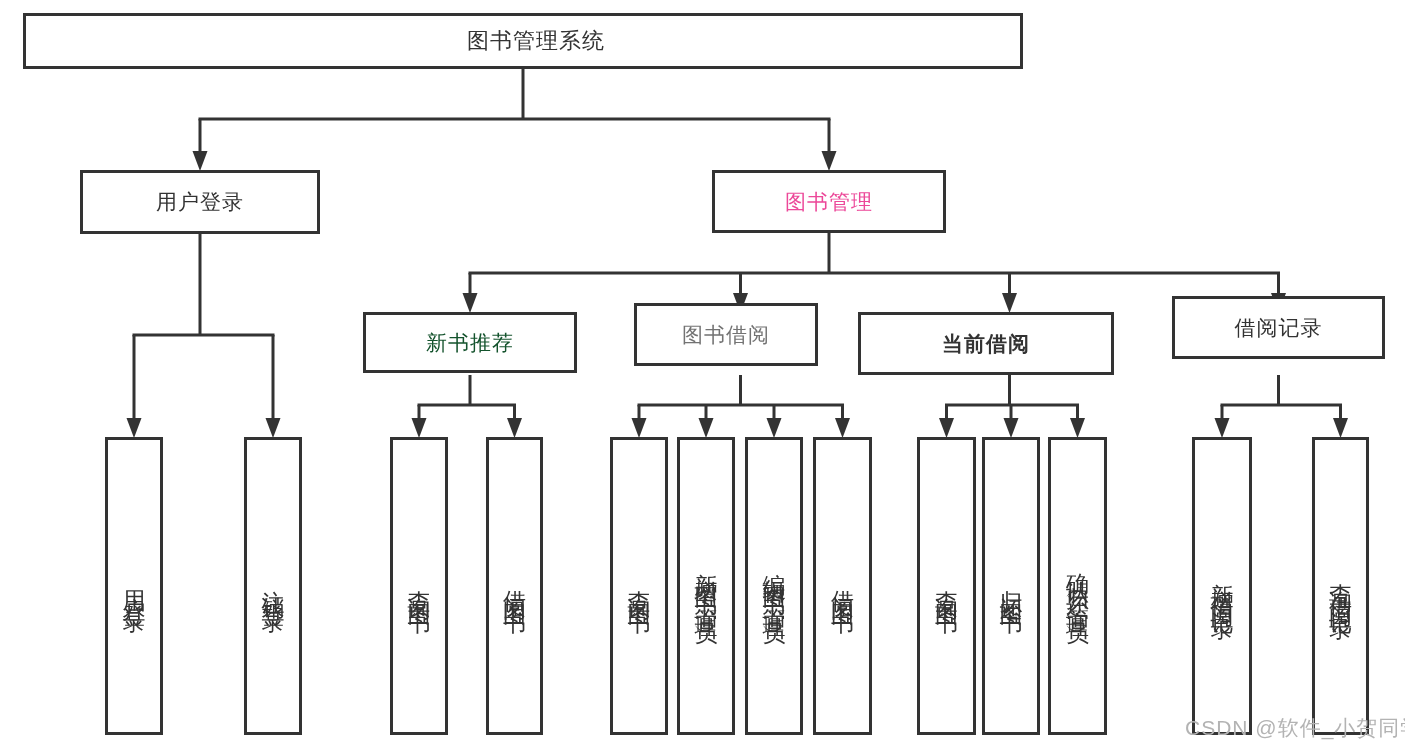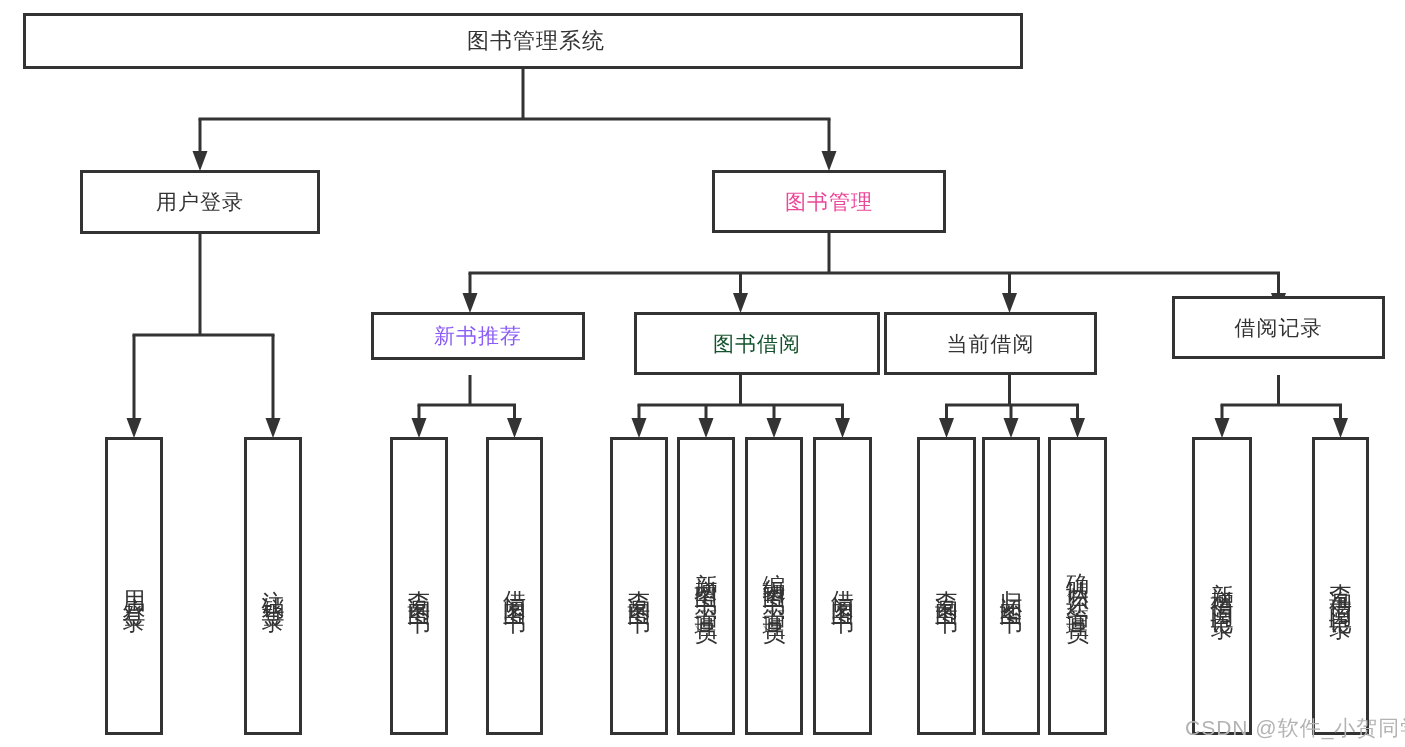--- a/index.html
+++ b/index.html
@@ -105,23 +105,23 @@
       <line x1="1220.5" y1="405" x2="1342" y2="405" stroke="#333333" stroke-width="3"></line>
       <line x1="1222" y1="405" x2="1222" y2="421" stroke="#333333" stroke-width="3"></line>
       <polygon points="1214.5,418 1229.5,418 1222,438" fill="#333333"></polygon>
       <line x1="1340.5" y1="405" x2="1340.5" y2="421" stroke="#333333" stroke-width="3"></line>
       <polygon points="1333,418 1348,418 1340.5,438" fill="#333333"></polygon>
     </svg>
   <div id="node-layer">
       <div class="node h title" style="left: 23px; top: 13px; width: 1000px; height: 56px; border-color: rgb(51, 51, 51); color: rgb(51, 51, 51);">图书管理系统</div>
       <div class="node h" style="left: 80px; top: 170px; width: 240px; height: 64px; border-color: rgb(51, 51, 51); color: rgb(51, 51, 51);">用户登录</div>
       <div class="node h" style="left: 712px; top: 170px; width: 234px; height: 63px; border-color: rgb(51, 51, 51); color: #ec4899;">图书管理</div>
-      <div class="node h" style="left: 371px; top: 312px; width: 214px; height: 48px; border-color: rgb(51, 51, 51); color: #8b5cf6;">新书推荐</div>
-      <div class="node h" style="left: 634px; top: 312px; width: 246px; height: 63px; border-color: rgb(51, 51, 51); color: #14532d;">图书借阅</div>
-      <div class="node h" style="left: 884px; top: 312px; width: 213px; height: 63px; border-color: rgb(51, 51, 51); color: rgb(51, 51, 51);">当前借阅</div>
+      <div class="node h" style="left: 363px; top: 312px; width: 214px; height: 61px; border-color: rgb(51, 51, 51); color: #14532d;">新书推荐</div>
+      <div class="node h" style="left: 634px; top: 303px; width: 184px; height: 63px; border-color: rgb(51, 51, 51); color: #737373;">图书借阅</div>
+      <div class="node h" style="left: 858px; top: 312px; width: 256px; height: 63px; border-color: rgb(51, 51, 51); color: rgb(51, 51, 51); font-weight: bold;">当前借阅</div>
       <div class="node h" style="left: 1172px; top: 296px; width: 213px; height: 63px; border-color: rgb(51, 51, 51); color: rgb(51, 51, 51);">借阅记录</div>
       <div class="node v" style="left: 105px; top: 437px; width: 58px; height: 298px; border-color: rgb(51, 51, 51); color: rgb(51, 51, 51);">用户登录</div>
       <div class="node v" style="left: 244px; top: 437px; width: 58px; height: 298px; border-color: rgb(51, 51, 51); color: rgb(51, 51, 51);">注销登录</div>
       <div class="node v" style="left: 390px; top: 437px; width: 58px; height: 298px; border-color: rgb(51, 51, 51); color: rgb(51, 51, 51);">查询图书</div>
       <div class="node v" style="left: 486px; top: 437px; width: 57px; height: 298px; border-color: rgb(51, 51, 51); color: rgb(51, 51, 51);">借阅图书</div>
       <div class="node v" style="left: 610px; top: 437px; width: 58px; height: 298px; border-color: rgb(51, 51, 51); color: rgb(51, 51, 51);">查询图书</div>
       <div class="node v" style="left: 677px; top: 437px; width: 58px; height: 298px; border-color: rgb(51, 51, 51); color: rgb(51, 51, 51);">新增图书（管理员）</div>
       <div class="node v" style="left: 745px; top: 437px; width: 58px; height: 298px; border-color: rgb(51, 51, 51); color: rgb(51, 51, 51);">编辑图书（管理员）</div>
       <div class="node v" style="left: 813px; top: 437px; width: 59px; height: 298px; border-color: rgb(51, 51, 51); color: rgb(51, 51, 51);">借阅图书</div>
       <div class="node v" style="left: 917px; top: 437px; width: 59px; height: 298px; border-color: rgb(51, 51, 51); color: rgb(51, 51, 51);">查询图书</div>

